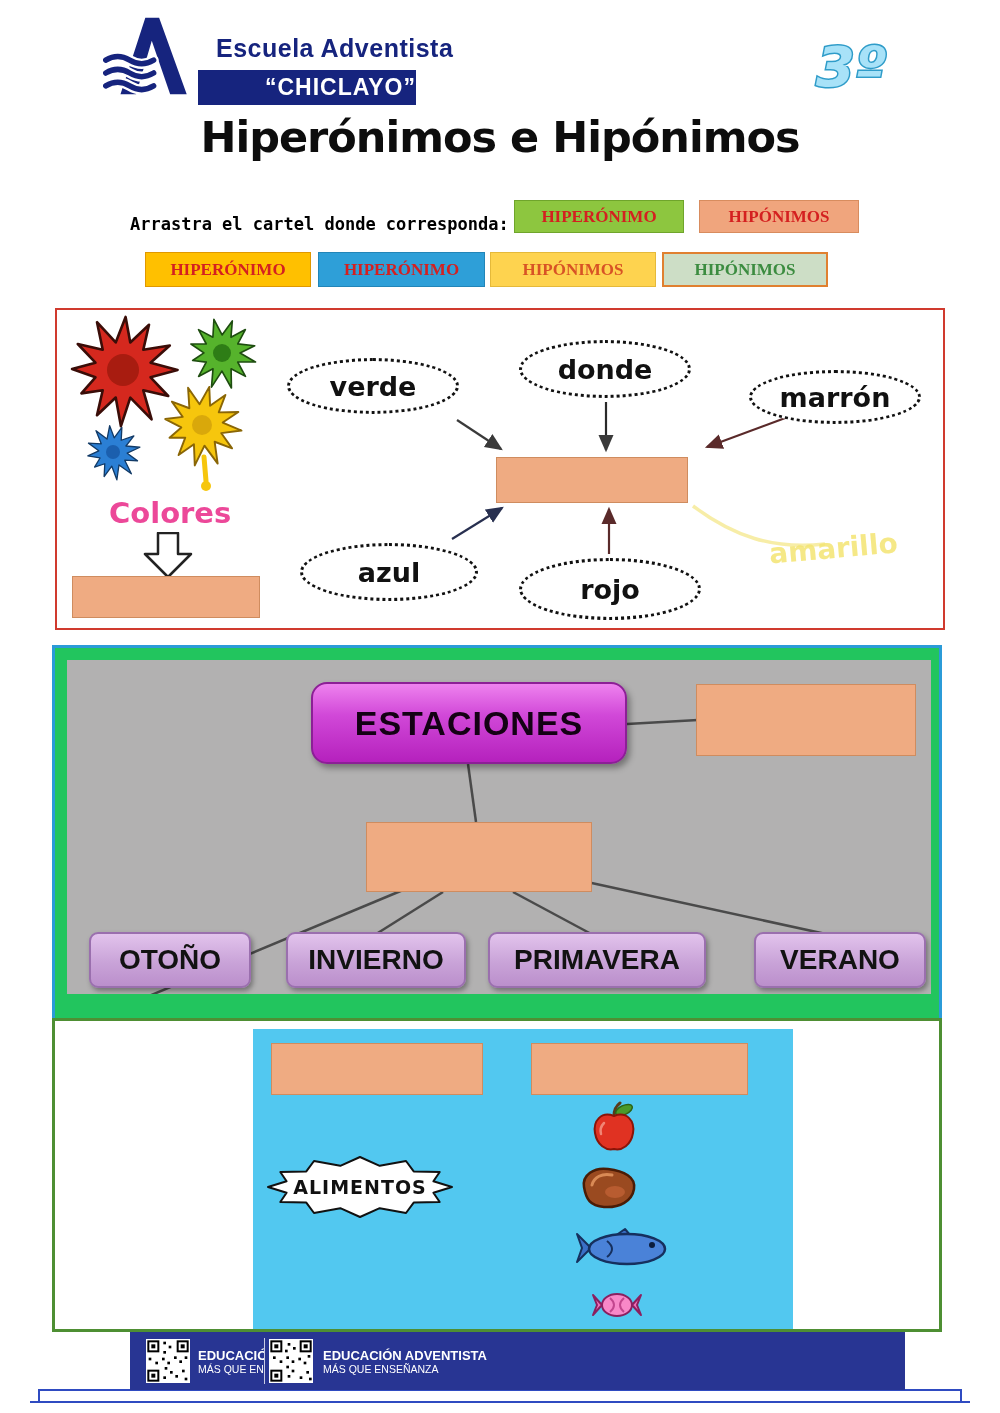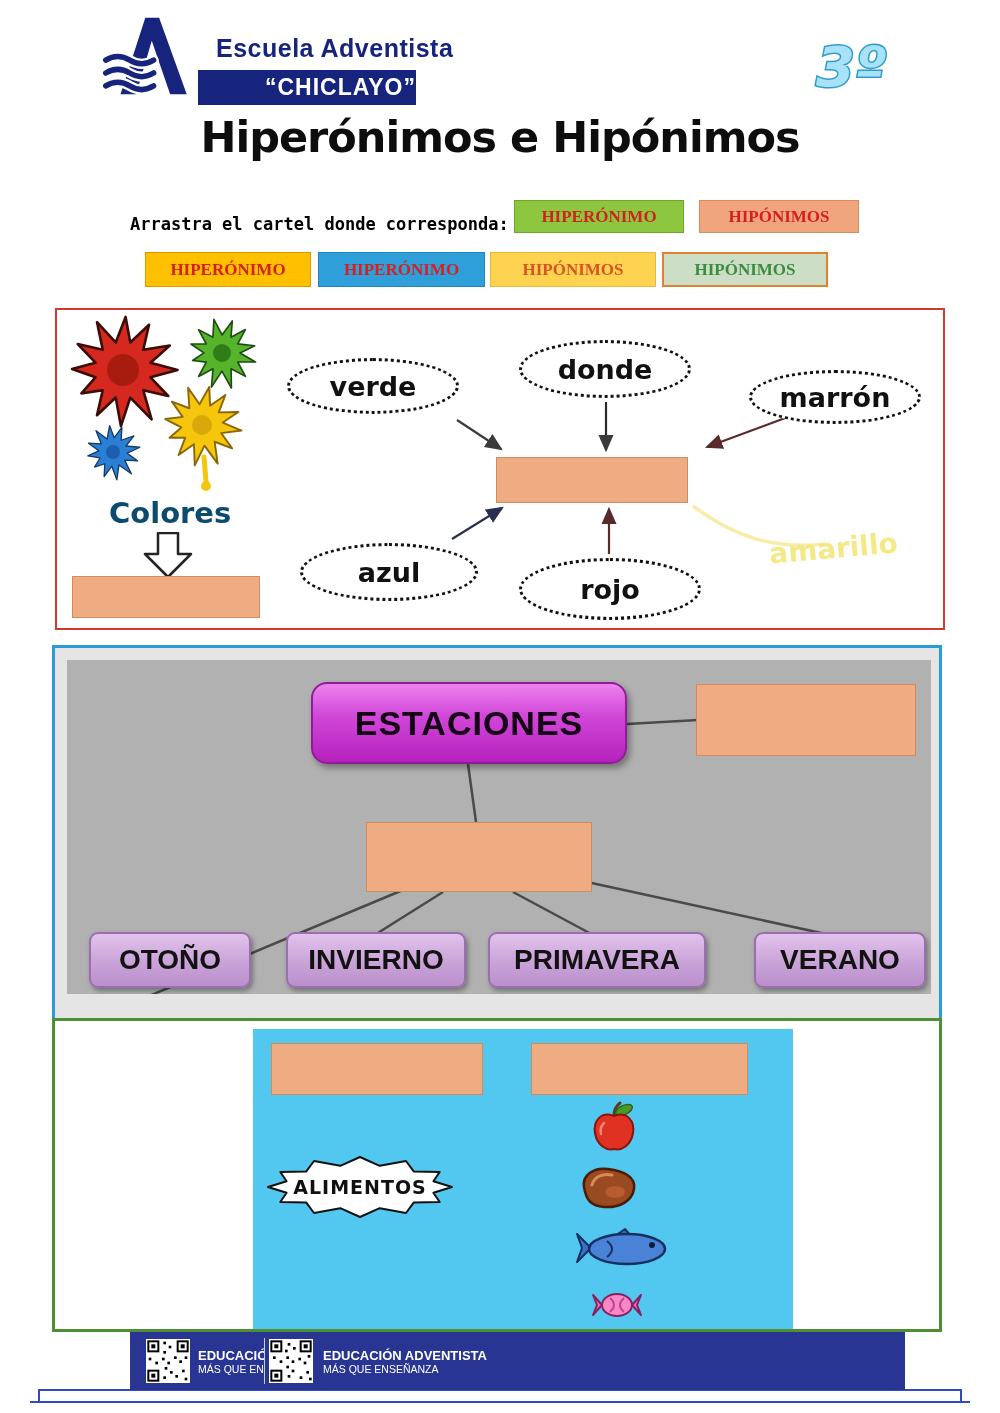--- a/index.html
+++ b/index.html
@@ -30,39 +30,39 @@
   .lbl-green      { left:514px; top:200px; width:170px; background:#8dc63f; border:1px solid #6fa52b; }
   .lbl-salmon     { left:699px; top:200px; width:160px; background:#f0a57d; border:1px solid #d88c5e; }
   .lbl-orange     { left:145px; top:252px; width:166px; height:35px; background:#ffc000; border:1px solid #e09800; }
   .lbl-blue       { left:318px; top:252px; width:167px; height:35px; background:#2e9fd8; border:1px solid #2285b8; }
   .lbl-yellow     { left:490px; top:252px; width:166px; height:35px; background:#fed34f; border:1px solid #e5b93a; color:#d85325; }
   .lbl-lightgreen { left:662px; top:252px; width:166px; height:35px; background:#cddec6; border:2px solid #e08030; color:#3c8c40; }
 
   
   .box-colors { position:absolute; left:55px; top:308px; width:890px; height:322px; background:#fff; border:2px solid #d03a2e; }
   .splats { position:absolute; left:8px; top:5px; width:215px; height:178px; }
-  .colores-lbl { position:absolute; left:52px; top:186px; font-size:29px; font-weight:bold; color:#0c4a6e; font-family:"DejaVu Sans", sans-serif; }
+  .colores-lbl { position:absolute; left:52px; top:186px; font-size:29px; font-weight:bold; color:#ec4899; font-family:"DejaVu Sans", sans-serif; }
   .down-arrow { position:absolute; left:86px; top:222px; width:50px; height:46px; }
   .dz { background:#efab82; border:1px solid #cf8c5f; }
   .dz-colors-left   { position:absolute; left:15px;  top:266px; width:188px; height:42px; }
   .dz-colors-center { position:absolute; left:439px; top:147px; width:192px; height:46px; }
   .map-arrows { position:absolute; left:0; top:0; width:890px; height:322px; }
   .oval { position:absolute; border:3px dotted #111; border-radius:50%; background:#fff;
     display:flex; align-items:center; justify-content:center; font-size:27px; font-weight:600; color:#111;
     font-family:"DejaVu Sans", sans-serif; }
   .ov-verde  { left:230px; top:48px;  width:172px; height:56px; }
   .ov-negro  { left:462px; top:30px;  width:172px; height:58px; font-weight:700; }
   .ov-marron { left:692px; top:60px;  width:172px; height:54px; }
   .ov-azul   { left:243px; top:233px; width:178px; height:58px; }
   .ov-rojo   { left:462px; top:248px; width:182px; height:62px; }
   .faint-amarillo { position:absolute; left:712px; top:222px; font-size:28px; font-weight:bold; color:#f4e573;
     transform:rotate(-5deg); opacity:.85; font-family:"DejaVu Sans", sans-serif; }
 
   
-  .box-seasons { position:absolute; left:52px; top:645px; width:890px; height:416px; background:#e5e5e5; border:3px solid #2b9bd8; }
+  .box-seasons { position:absolute; left:52px; top:645px; width:890px; height:416px; background:#22c55e; border:3px solid #2b9bd8; }
   .seasons-inner { position:absolute; left:12px; top:12px; width:864px; height:334px; background:#b2b1b1; overflow:hidden; }
   .seasons-lines { position:absolute; left:0; top:0; width:864px; height:334px; }
   .estaciones { position:absolute; left:244px; top:22px; width:316px; height:82px; border-radius:16px;
     background:linear-gradient(180deg,#ee82ee 0%,#d148d8 40%,#b521bd 100%); border:2px solid #8c1f96;
     box-shadow:3px 4px 6px rgba(0,0,0,.35); display:flex; align-items:center; justify-content:center;
     font-size:34px; font-weight:bold; color:#140114; letter-spacing:1px; }
   .dz-seasons-top { position:absolute; left:629px; top:24px;  width:220px; height:72px; }
   .dz-seasons-mid { position:absolute; left:299px; top:162px; width:226px; height:70px; }
   .season { position:absolute; top:272px; height:56px; border-radius:9px;
     background:linear-gradient(180deg,#e2c3ec 0%,#c9a3d8 55%,#bb8fcc 100%); border:2px solid #9a6fae;

